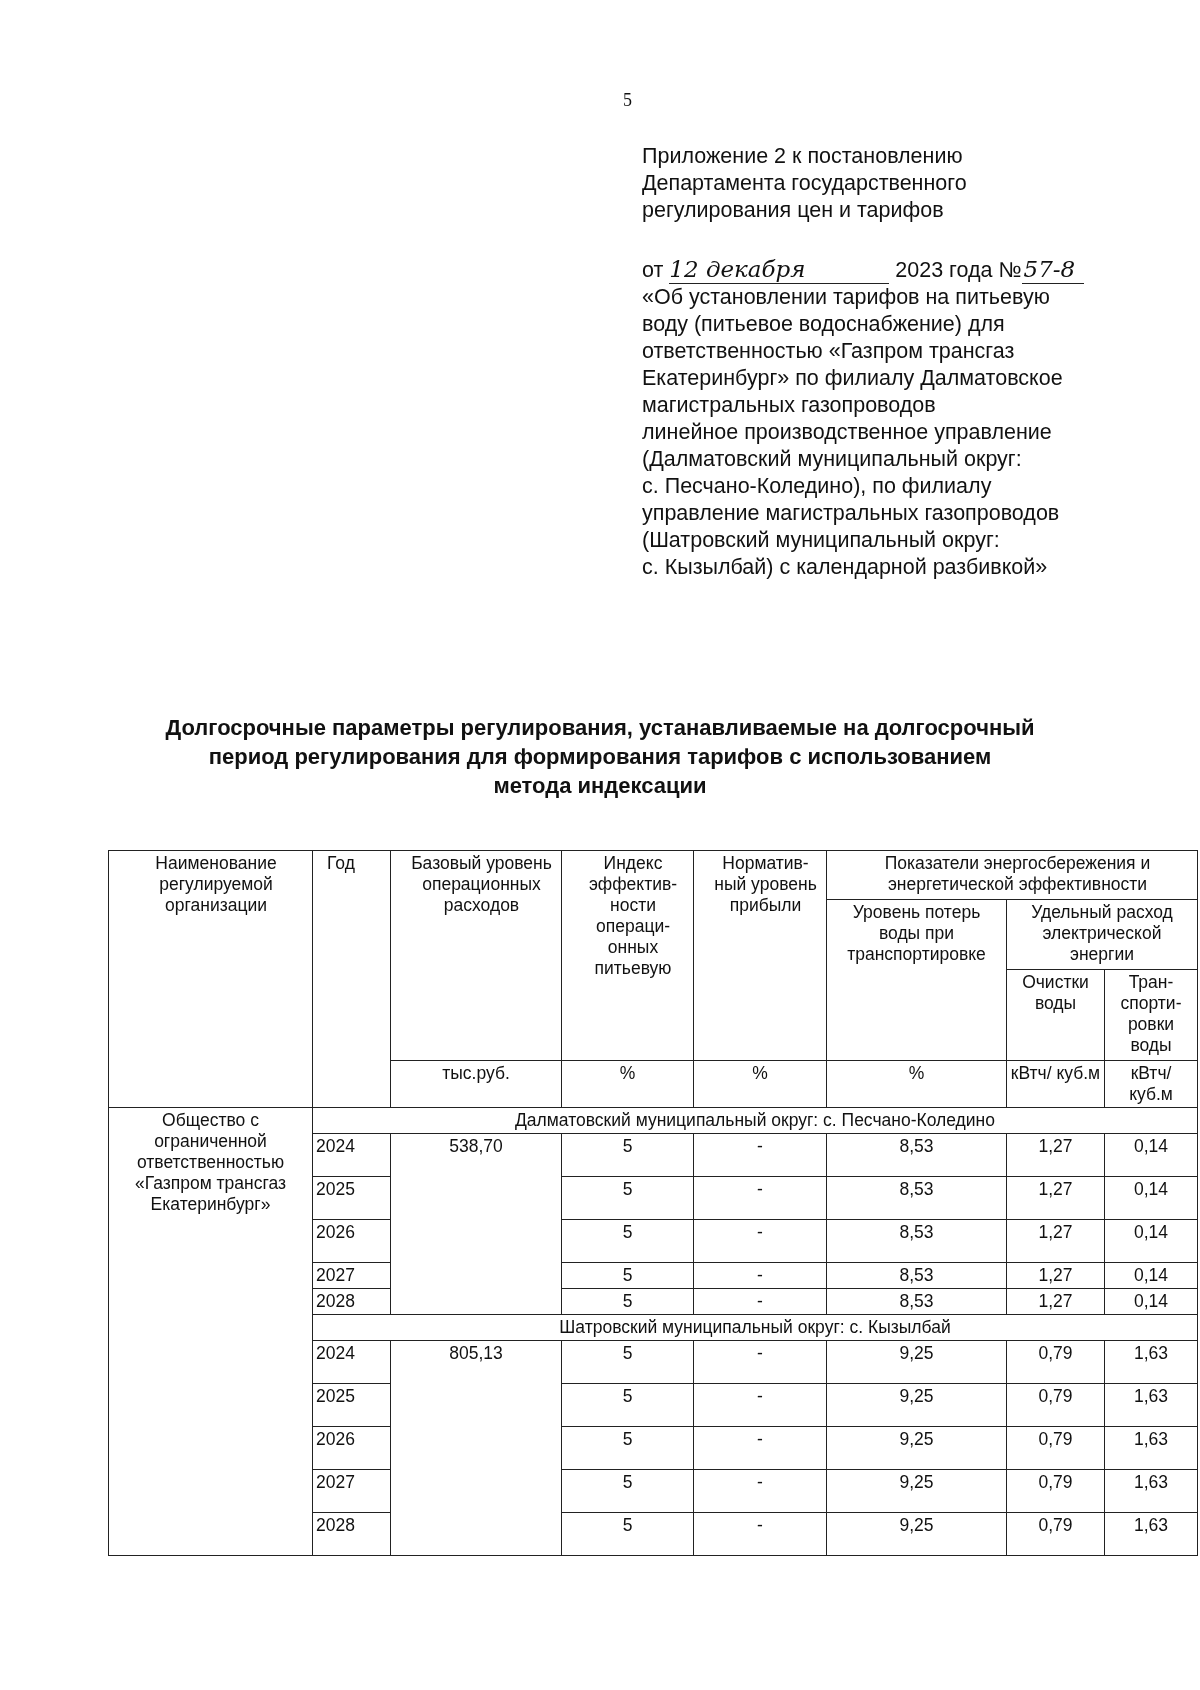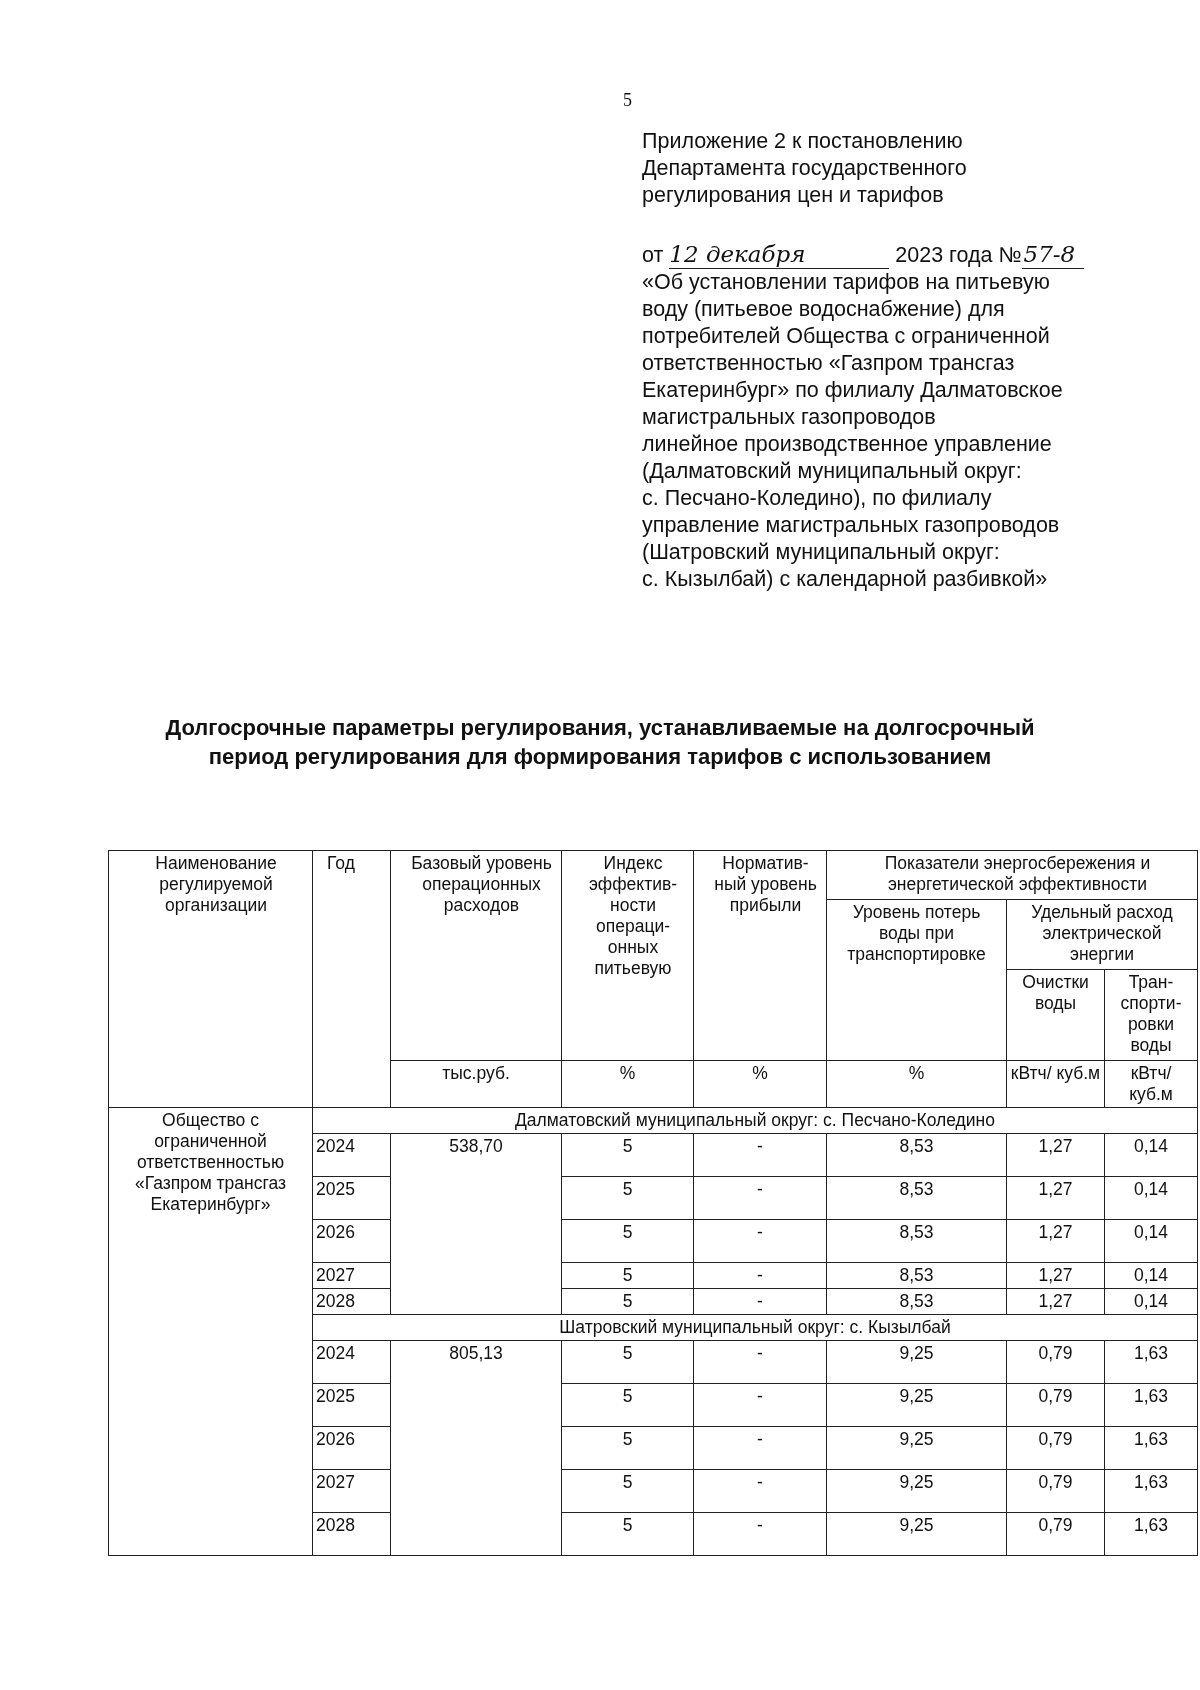--- a/index.html
+++ b/index.html
@@ -1,18 +1,18 @@
 <!DOCTYPE html>
 <html><head>
 <meta charset="utf-8">
 <style>
   html, body { margin: 0; padding: 0; background: #ffffff; }
   body { width: 1200px; height: 1690px; position: relative; font-family: "Liberation Sans", sans-serif; color: #111; overflow: hidden; }
   .page-num { position: absolute; left: 623px; top: 90px; font-family: "Liberation Serif", serif; font-size: 18px; }
-  .appendix { position: absolute; left: 642px; top: 128px; width: 500px; font-size: 21.5px; line-height: 27px; }
+  .appendix { position: absolute; left: 642px; top: 143px; width: 500px; font-size: 21.5px; line-height: 27px; }
   .appendix div { white-space: nowrap; }
   .hw { font-family: "DejaVu Serif", serif; font-style: italic; font-size: 23px; border-bottom: 1.5px solid #222; display: inline-block; margin-top: 32px; }
   .hw-date { width: 220px; }
   .hw-num { width: 60px; padding-left: 2px; }
   .title { position: absolute; left: 120px; top: 713px; width: 960px; text-align: center; font-weight: bold; font-size: 22px; line-height: 29px; }
   table.params { position: absolute; left: 108px; top: 850px; border-collapse: collapse; font-size: 17.5px; line-height: 21px; }
   table.params td { border: 1.5px solid #222; text-align: center; vertical-align: top; padding: 2px 3px; }
   .c-org { width: 186px; }
   .c-year { width: 60px; text-align: left !important; }
   .c-base { width: 153px; }
@@ -36,35 +36,35 @@
   <div>Приложение 2 к постановлению</div>
   <div>Департамента государственного</div>
   <div>регулирования цен и тарифов</div>
   <div>
     <span>от</span>
     <span class="hw hw-date">12 декабря</span>
     <span>2023 года №</span><span class="hw hw-num">57-8</span>
   </div>
   <div>«Об установлении тарифов на питьевую</div>
   <div>воду (питьевое водоснабжение) для</div>
-  <div>потребителей Общества с ограниченной</div>
   <div>ответственностью «Газпром трансгаз</div>
   <div>Екатеринбург» по филиалу Далматовское</div>
   <div>магистральных газопроводов</div>
   <div>линейное производственное управление</div>
   <div>(Далматовский муниципальный округ:</div>
   <div>с. Песчано-Коледино), по филиалу</div>
   <div>управление магистральных газопроводов</div>
   <div>(Шатровский муниципальный округ:</div>
   <div>с. Кызылбай) с календарной разбивкой»</div>
 </div>
 
 <div class="title">
   <div>Долгосрочные параметры регулирования, устанавливаемые на долгосрочный</div>
   <div>период регулирования для формирования тарифов с использованием</div>
+  <div>метода индексации</div>
 </div>
 
 <table class="params">
   <tbody>
       <tr class="hdr-top">
     <td class="c-org" rowspan="5">Наименование регулируемой организации</td>
     <td class="c-year" rowspan="5">Год</td>
     <td class="c-base" rowspan="4">Базовый уровень операционных расходов</td>
     <td class="c-idx" rowspan="4">Индекс эффектив-ности операци-онных питьевую</td>
     <td class="c-norm" rowspan="4">Норматив-ный уровень прибыли</td>

